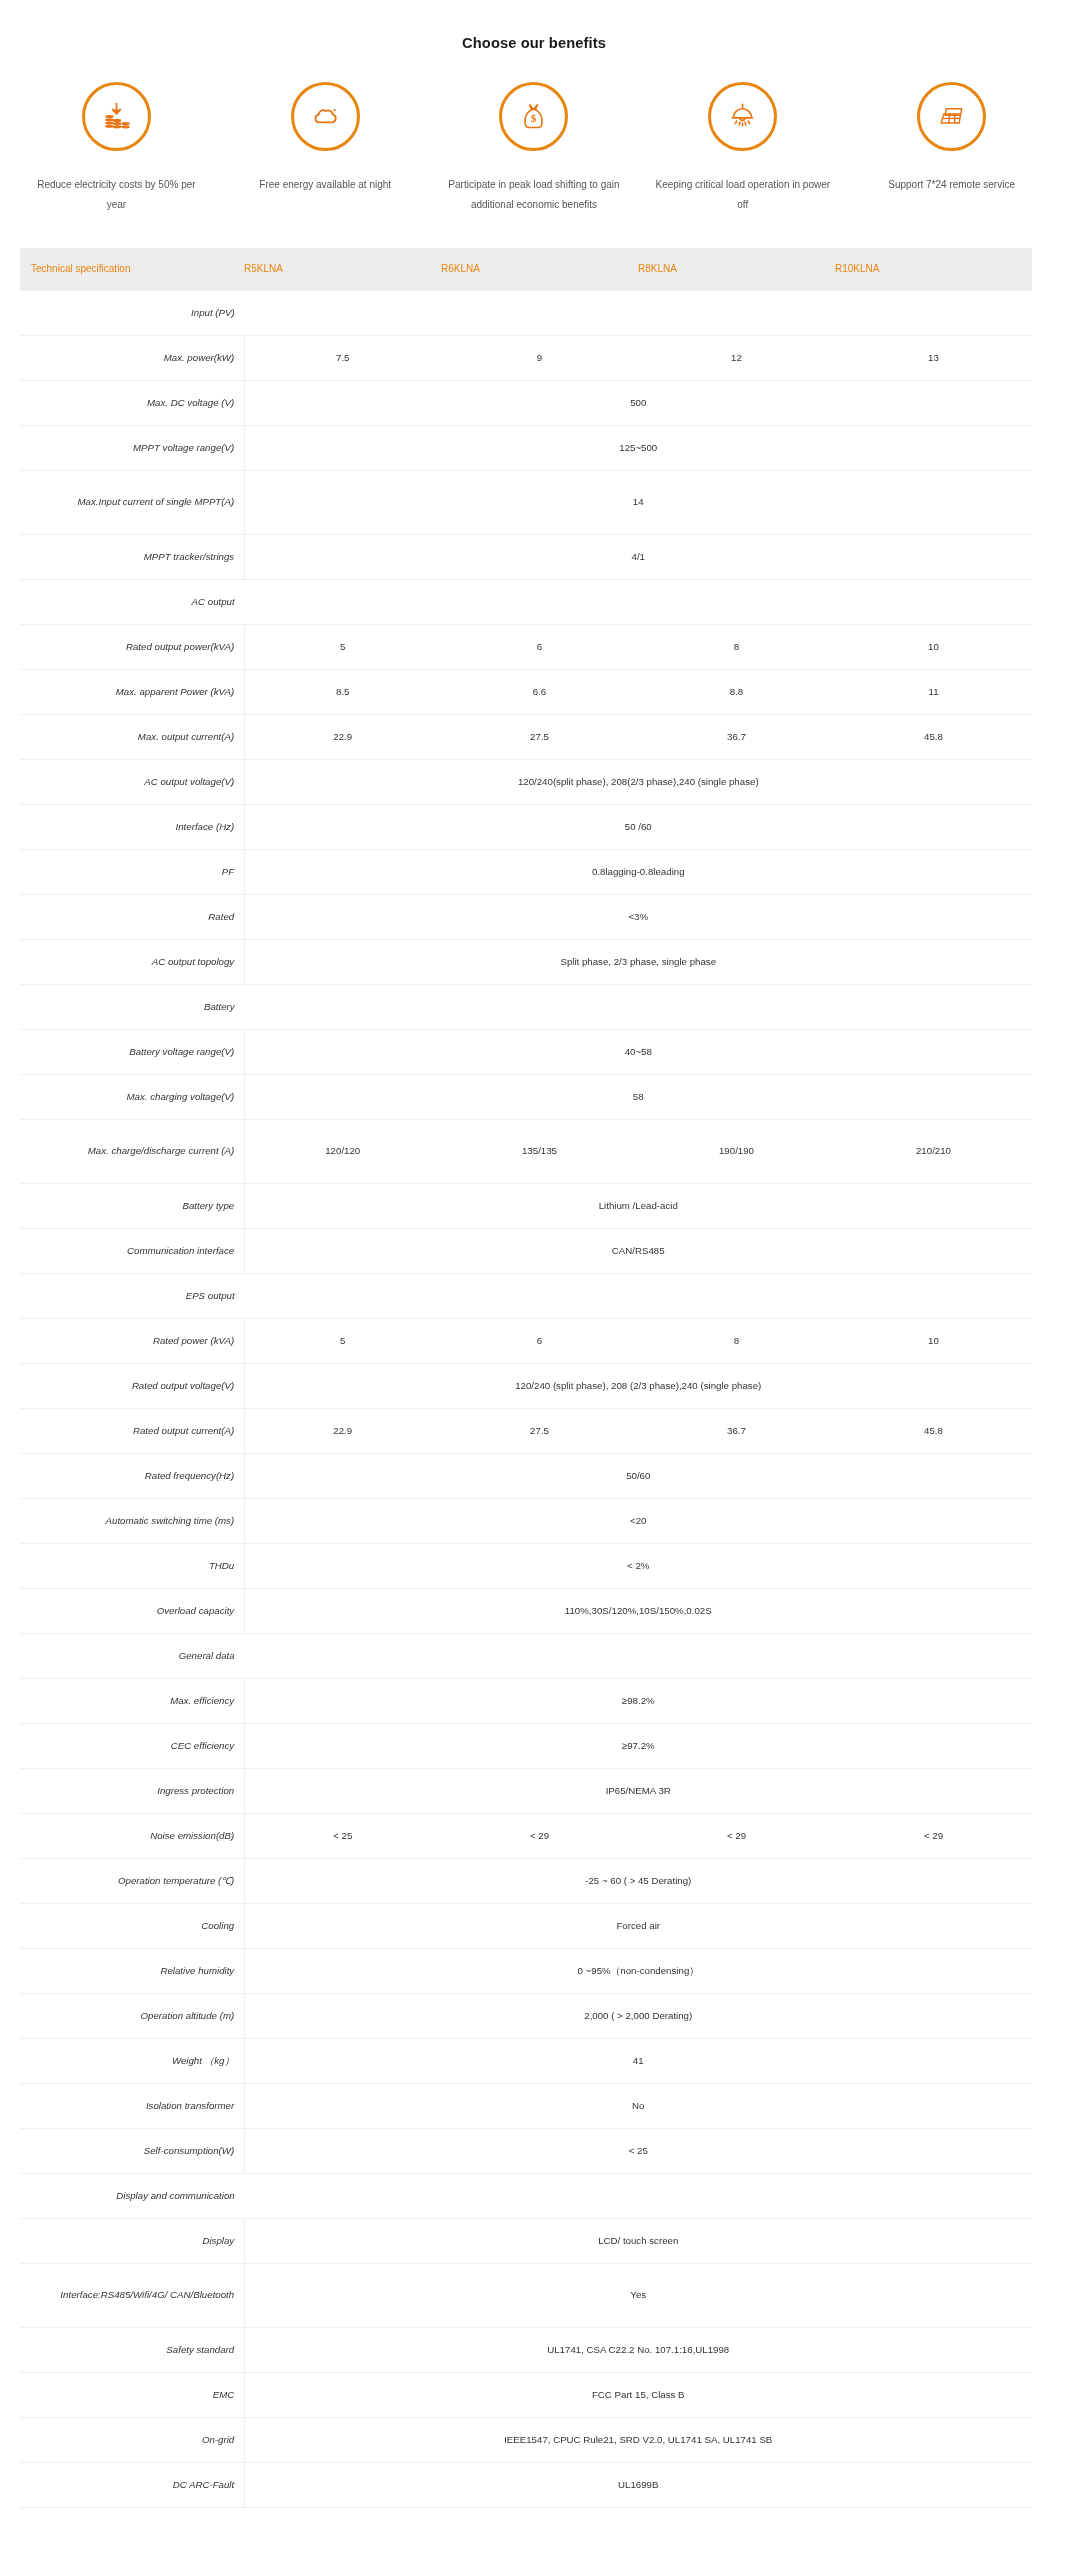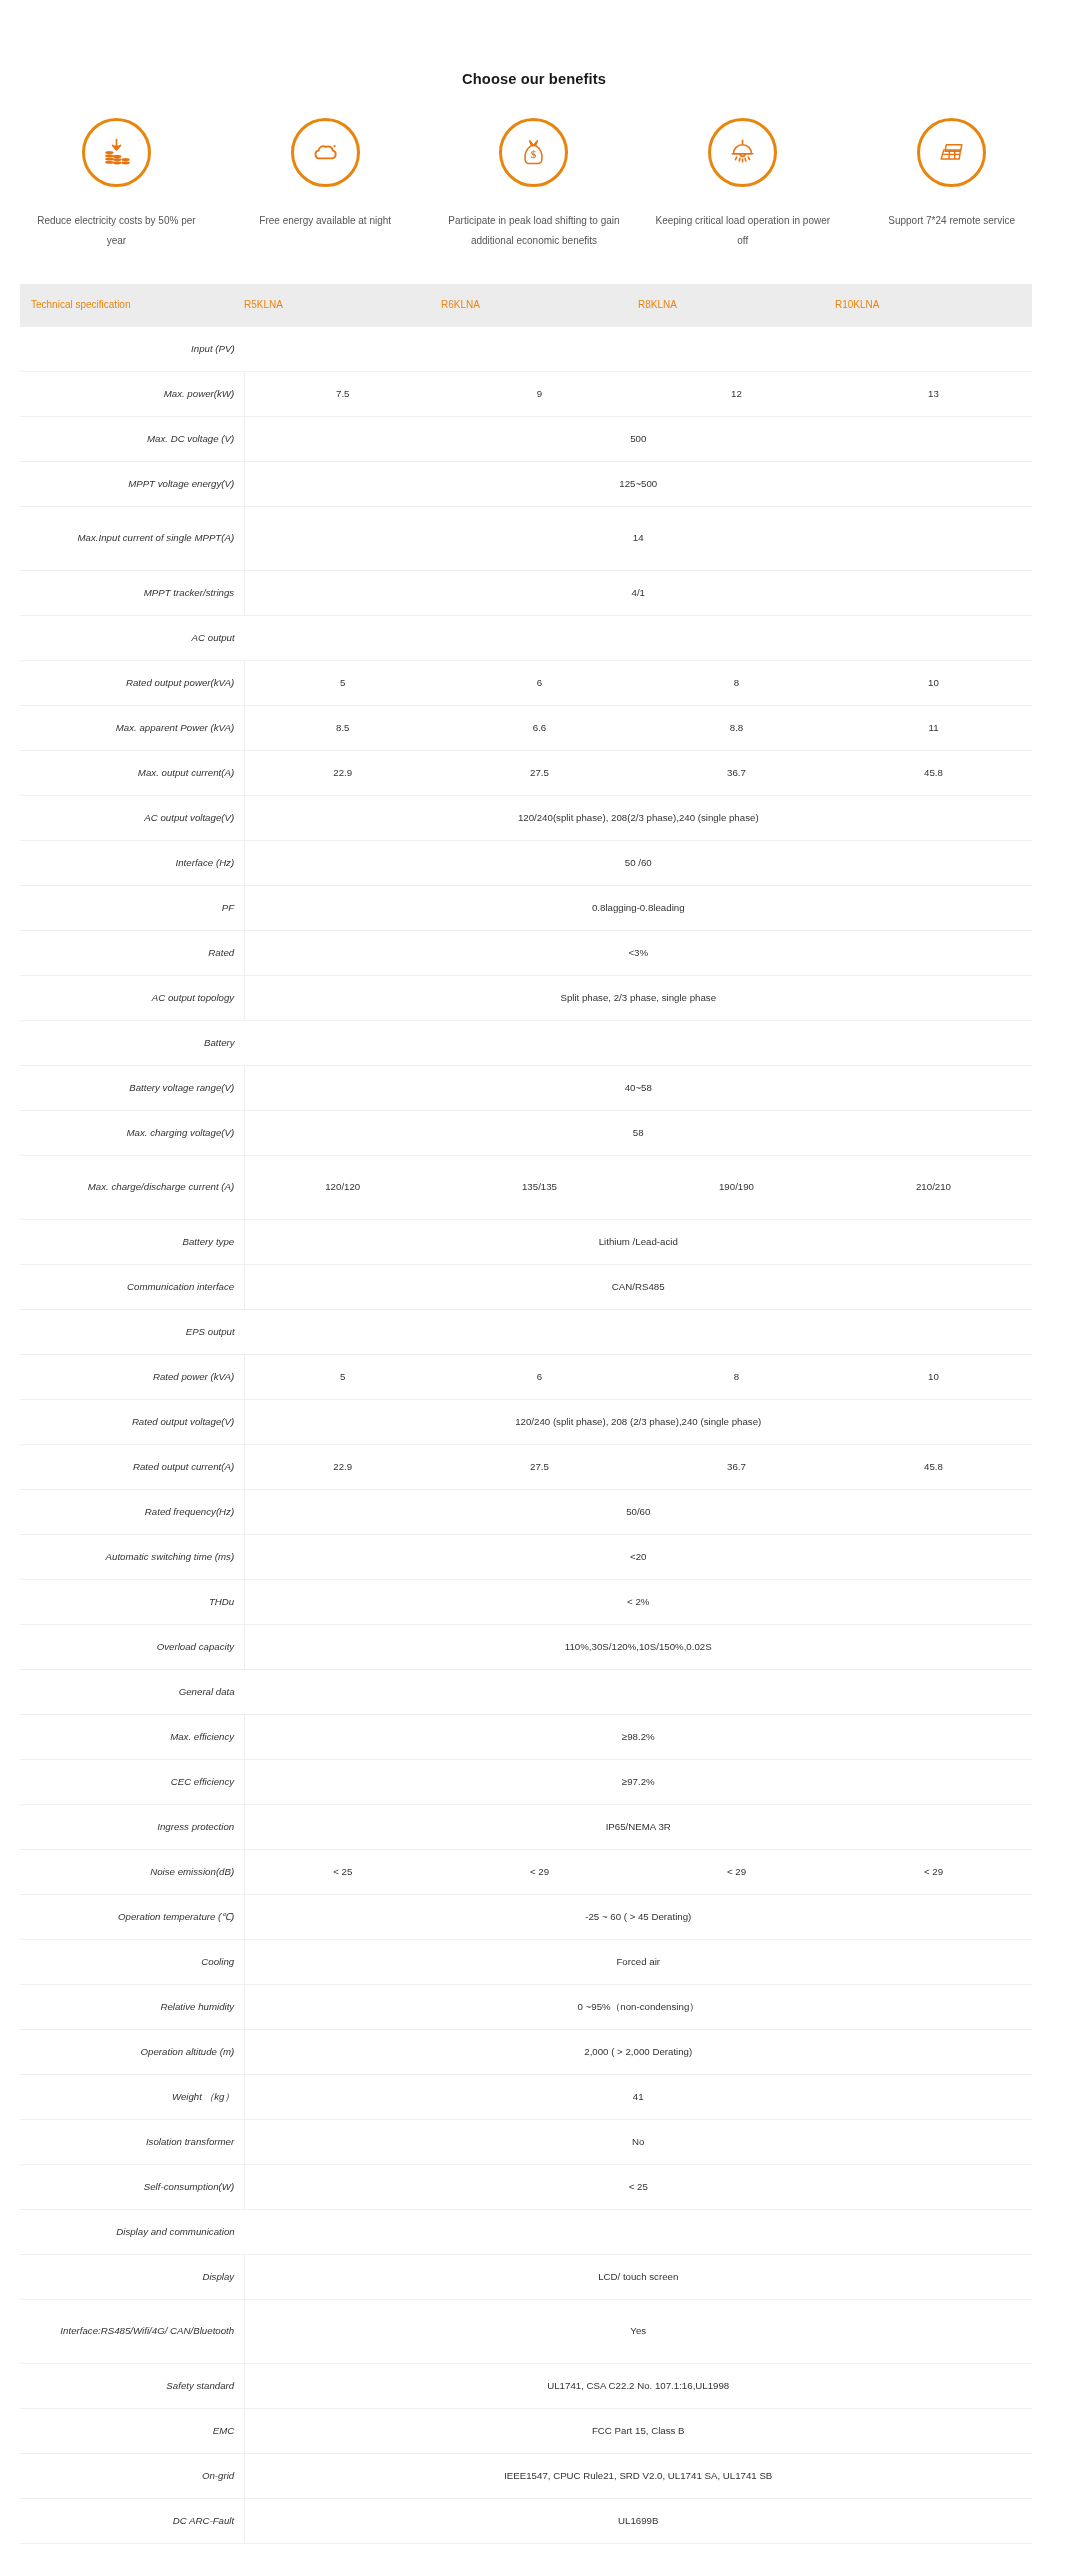--- a/index.html
+++ b/index.html
@@ -13,21 +13,20 @@
   body { width: 1068px; min-height: 2576px; position: relative; }
 
   
   .benefits-section { padding-top: 35px; }
   .benefits-title {
     text-align: center;
     font-size: 14.7px;
     font-weight: bold;
     color: #1a1a1a;
     letter-spacing: 0.1px;
-    margin-top: 36px;
   }
   .benefits-row {
     display: flex;
     margin-top: 31px;
     padding: 0 12px;
   }
   .benefit-item {
     flex: 1 1 0;
     display: flex;
     flex-direction: column;
@@ -221,21 +220,21 @@
           <td class="cell-val">7.5</td>
           <td class="cell-val">9</td>
           <td class="cell-val">12</td>
           <td class="cell-val">13</td>
         </tr>
         <tr>
           <td class="cell-label">Max. DC voltage (V)</td>
           <td class="cell-val" colspan="4">500</td>
         </tr>
         <tr>
-          <td class="cell-label">MPPT voltage energy(V)</td>
+          <td class="cell-label">MPPT voltage range(V)</td>
           <td class="cell-val" colspan="4">125~500</td>
         </tr>
         <tr class=" row-tall">
           <td class="cell-label">Max.Input current of single MPPT(A)</td>
           <td class="cell-val" colspan="4">14</td>
         </tr>
         <tr>
           <td class="cell-label">MPPT tracker/strings</td>
           <td class="cell-val" colspan="4">4/1</td>
         </tr>

